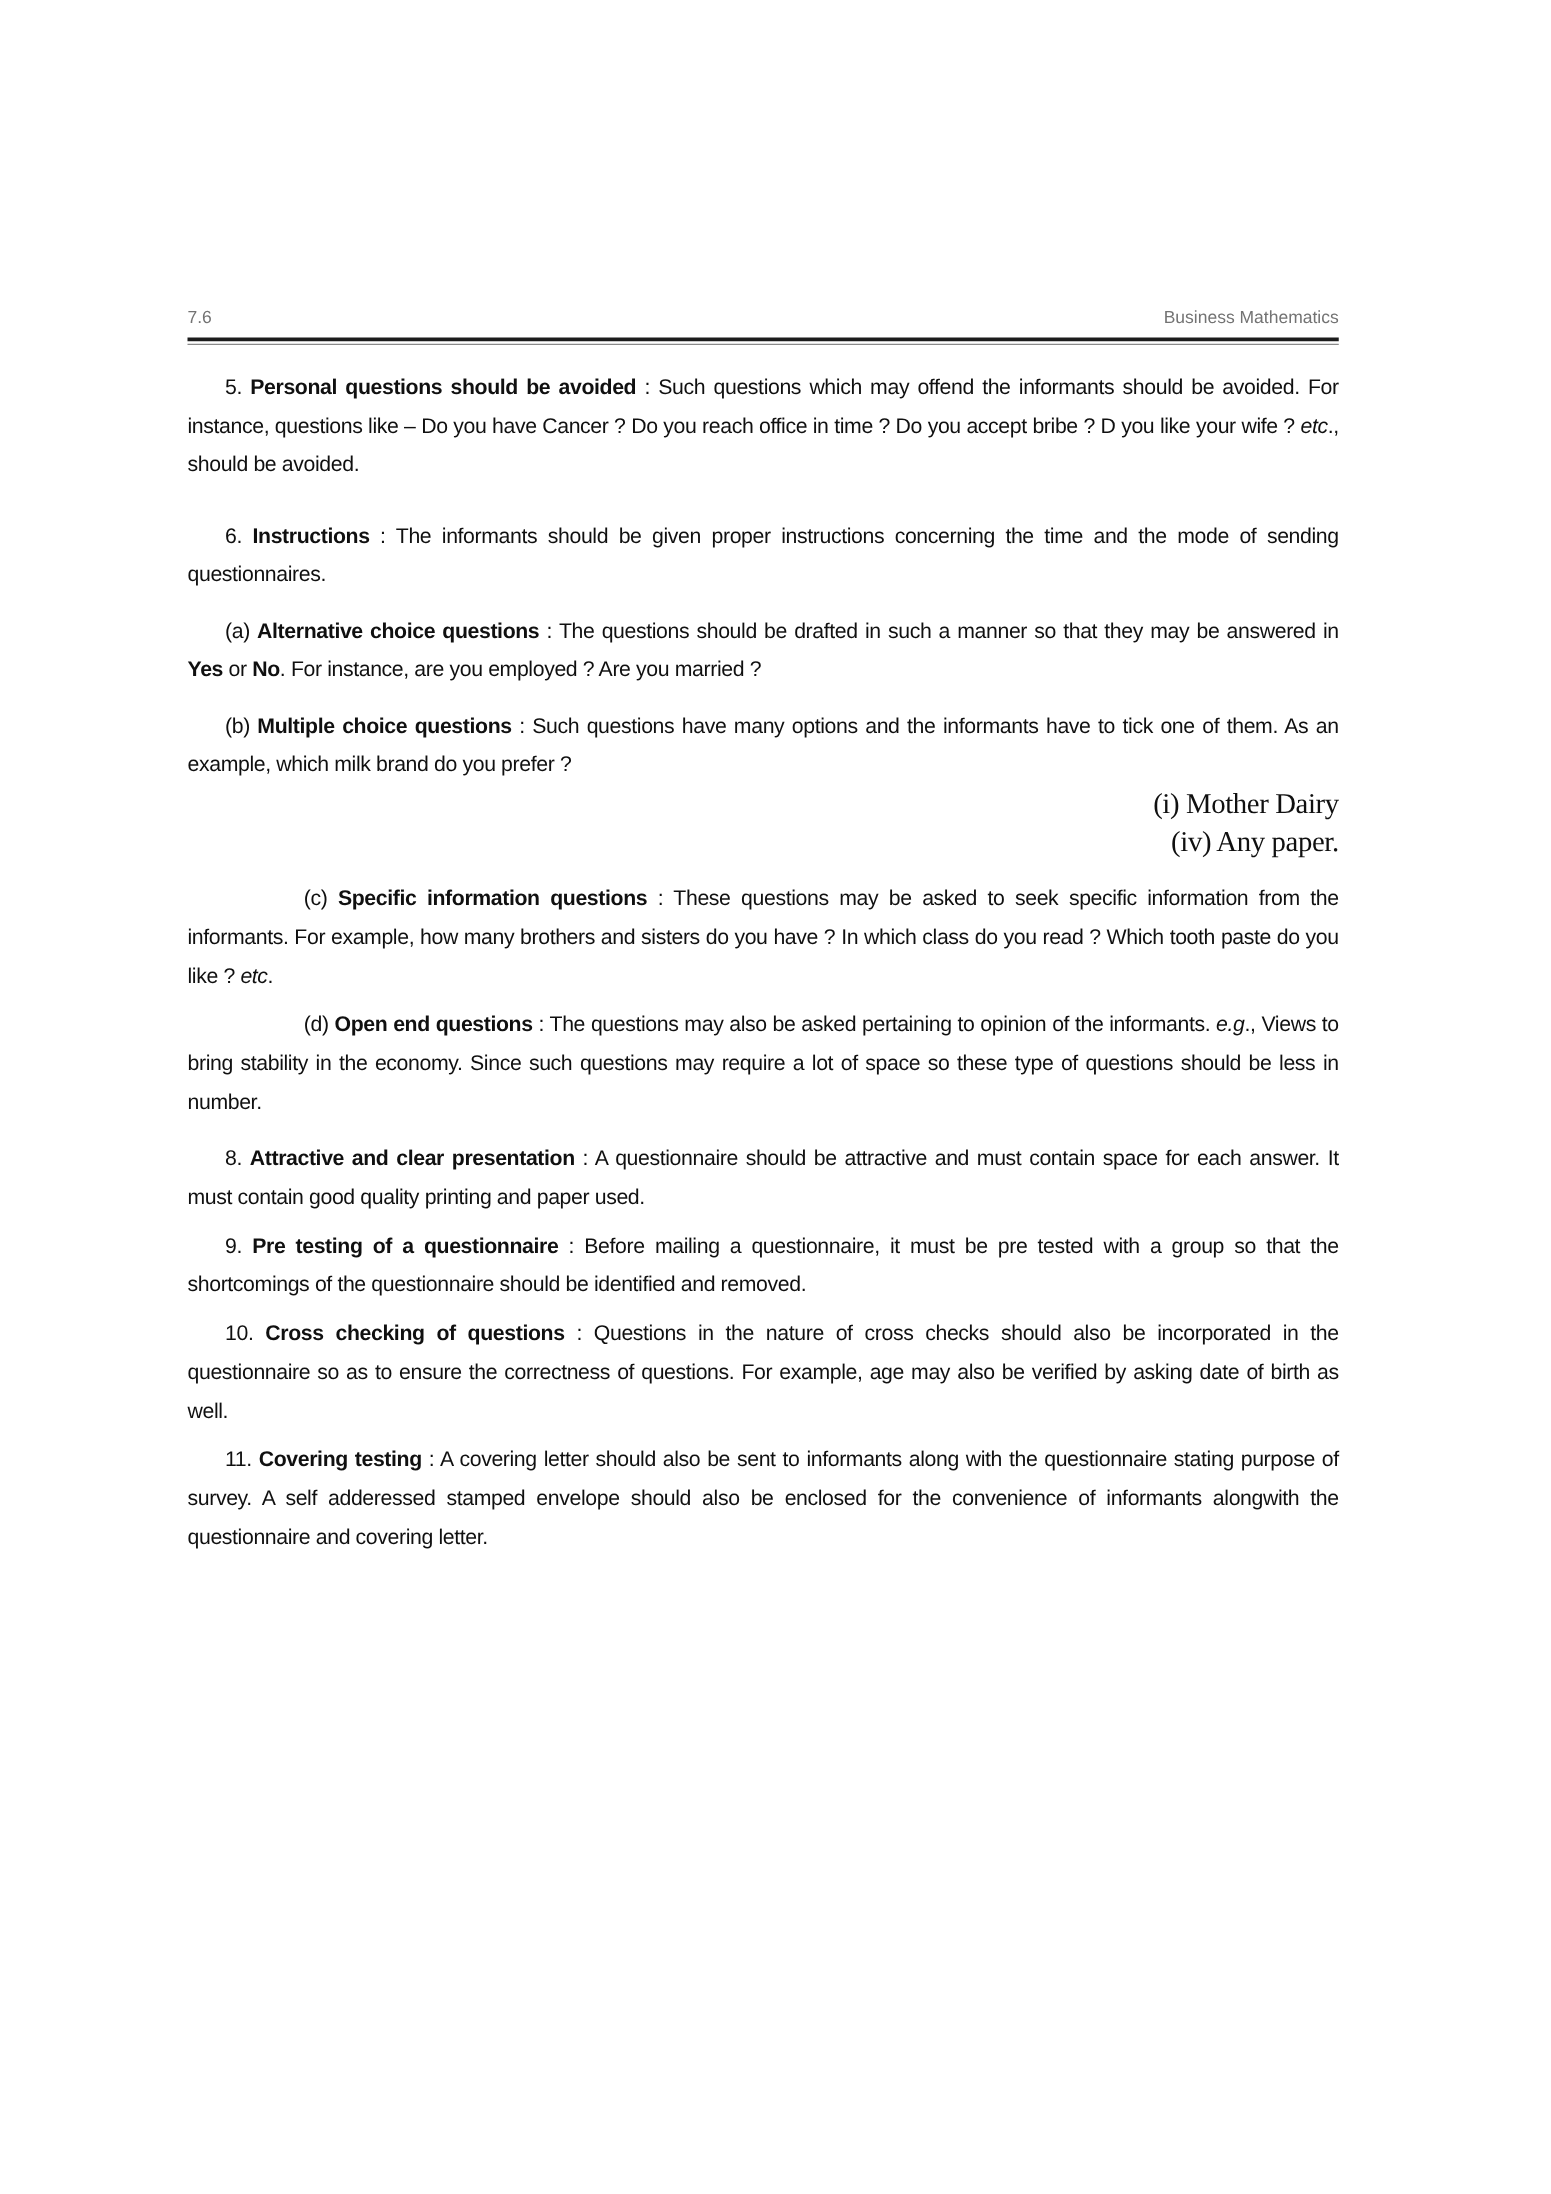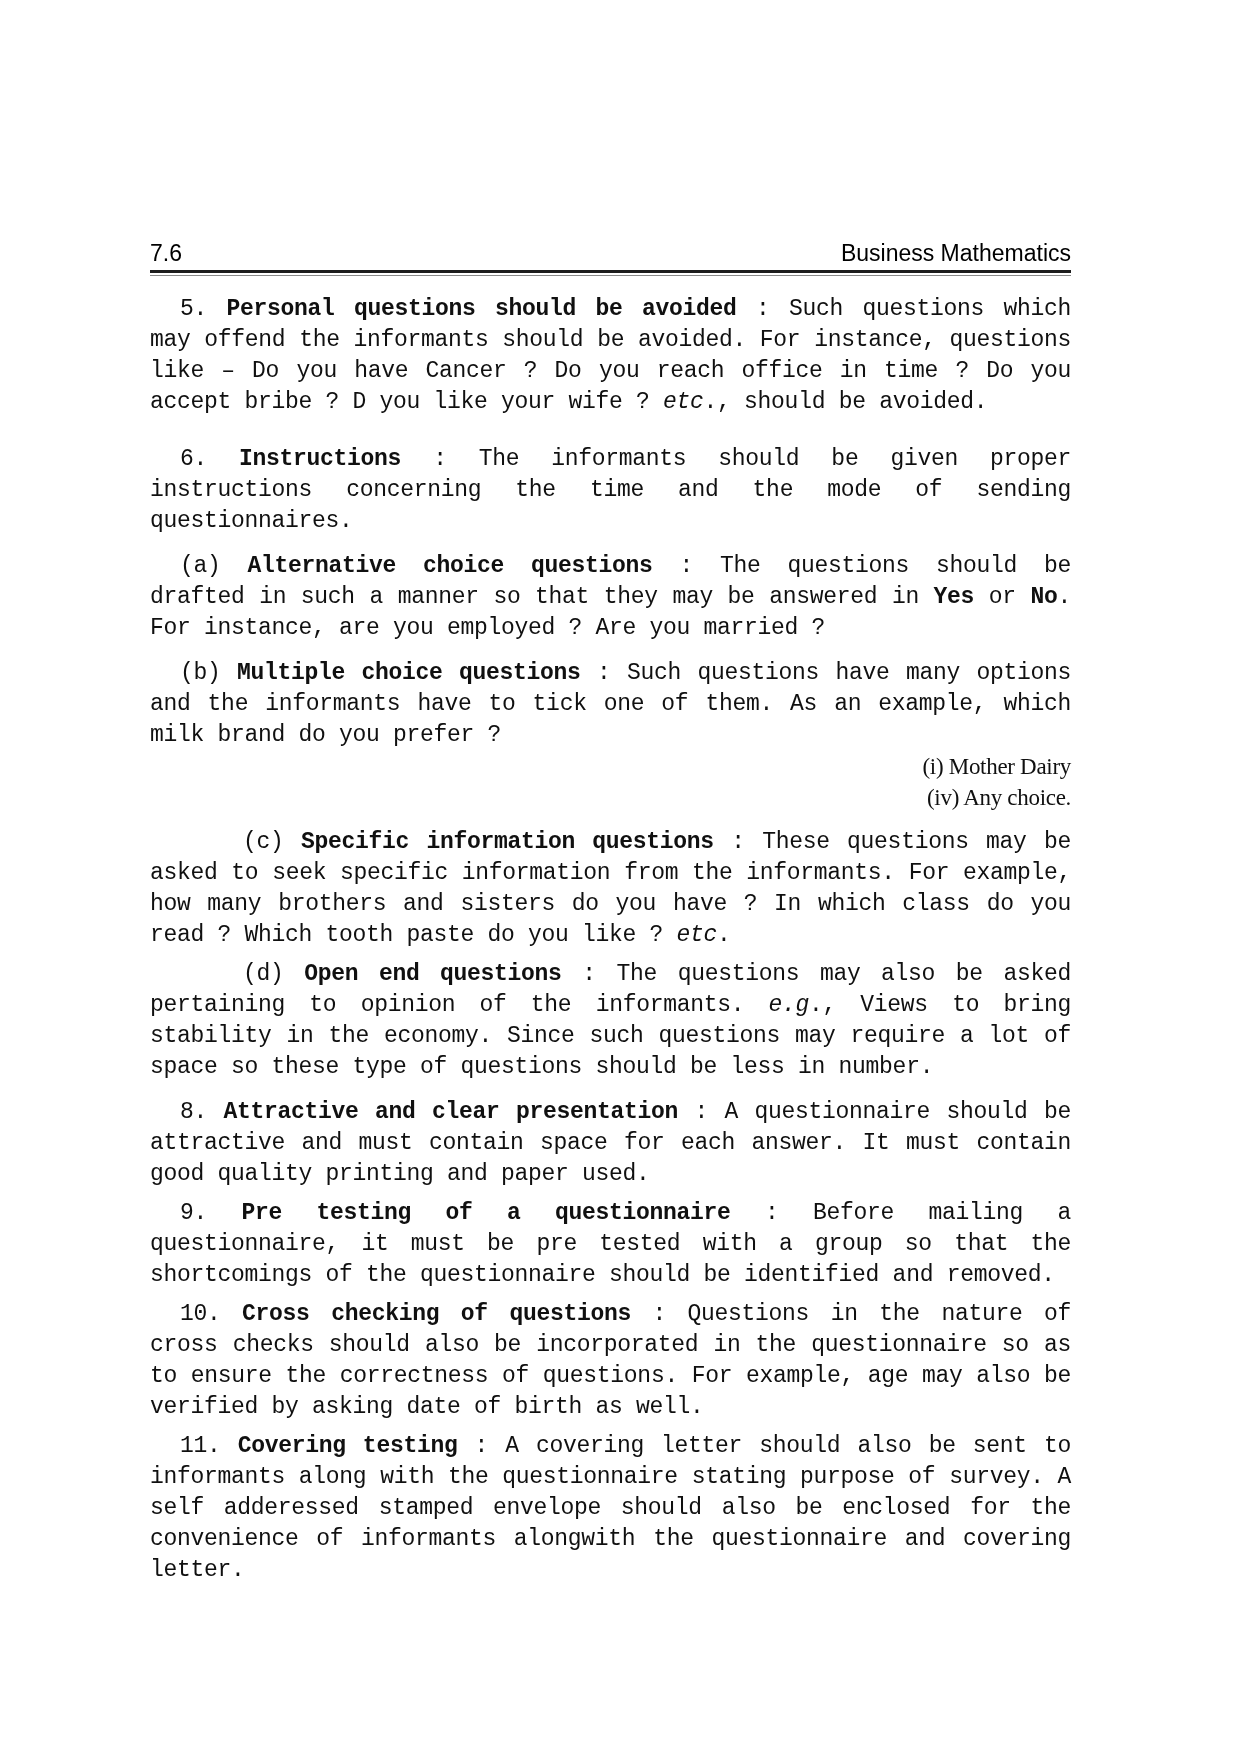--- a/index.html
+++ b/index.html
@@ -14,33 +14,33 @@
     position:absolute;
     left:150px;
     top:238px;
     width:921px;
   }
   .header-row{
     display:flex;
     justify-content:space-between;
     align-items:baseline;
     font-family:"Liberation Sans","DejaVu Sans",sans-serif;
-    font-size:23px;
+    font-size:14px;
     line-height:30px;
-    color:#000000;
+    color:#737373;
   }
   .header-rule{
     height:2px;
     margin-top:2px;
     border-top:3px solid #1c1c1c;
     border-bottom:1px solid #8a8a8a;
   }
   .para{
-    font-family:Liberation Mono, monospace;
-    font-size:23px;
+    font-family:Liberation Sans, sans-serif;
+    font-size:17px;
     line-height:31px;
     letter-spacing:-0.3px;
     color:#101010;
     text-align:justify;
     margin:14px 0 0 0;
   }
   .para.gap-first{margin-top:18px;}
   .para.gap-xl{margin-top:26px;}
   .para.gap-sm{margin-top:8px;}
   .ind-num{text-indent:30px;}
@@ -67,21 +67,21 @@
       <span>7.6</span>
       <span>Business Mathematics</span>
     </div>
     <div class="header-rule"></div>
     <div id="doc-body">
         <p class="para ind-num gap-first"><span>5. </span><span class="b">Personal questions should be avoided</span><span> : Such questions which may offend the informants should be avoided. For instance, questions like – Do you have Cancer ? Do you reach office in time ? Do you accept bribe ? D you like your wife ? </span><span class="i">etc</span><span>., should be avoided.</span></p>
         <p class="para ind-num gap-xl"><span>6. </span><span class="b">Instructions</span><span> : The informants should be given proper instructions concerning the time and the mode of sending questionnaires.</span></p>
         <p class="para ind-ab"><span>(a) </span><span class="b">Alternative choice questions</span><span> : The questions should be drafted in such a manner so that they may be answered in </span><span class="b">Yes</span><span> or </span><span class="b">No</span><span>. For instance, are you employed ? Are you married ?</span></p>
         <p class="para ind-ab"><span>(b) </span><span class="b">Multiple choice questions</span><span> : Such questions have many options and the informants have to tick one of them. As an example, which milk brand do you prefer ?</span></p>
         <div class="list-line">(i) Mother Dairy</div>
-        <div class="list-line">(iv) Any choice.</div>
+        <div class="list-line">(iv) Any paper.</div>
         <p class="para ind-cd"><span>(c) </span><span class="b">Specific information questions</span><span> : These questions may be asked to seek specific infor­mation from the informants. For example, how many brothers and sisters do you have ? In which class do you read ? Which tooth paste do you like ? </span><span class="i">etc</span><span>.</span></p>
         <p class="para ind-cd gap-sm"><span>(d) </span><span class="b">Open end questions</span><span> : The questions may also be asked pertaining to opinion of the informants. </span><span class="i">e.g</span><span>., Views to bring stability in the economy. Since such questions may require a lot of space so these type of questions should be less in number.</span></p>
         <p class="para ind-num"><span>8. </span><span class="b">Attractive and clear presentation</span><span> : A questionnaire should be attractive and must contain space for each answer. It must contain good quality printing and paper used.</span></p>
         <p class="para ind-num gap-sm"><span>9. </span><span class="b">Pre testing of a questionnaire</span><span> : Before mailing a questionnaire, it must be pre tested with a group so that the shortcomings of the questionnaire should be identified and removed.</span></p>
         <p class="para ind-num gap-sm"><span>10. </span><span class="b">Cross checking of questions</span><span> : Questions in the nature of cross checks should also be incorporated in the questionnaire so as to ensure the correctness of questions. For example, age may also be verified by asking date of birth as well.</span></p>
         <p class="para ind-num gap-sm"><span>11. </span><span class="b">Covering testing</span><span> : A covering letter should also be sent to informants along with the question­naire stating purpose of survey. A self adderessed stamped envelope should also be enclosed for the convenience of informants alongwith the questionnaire and covering letter.</span></p>
       </div>
   </div>
 </div>
 

